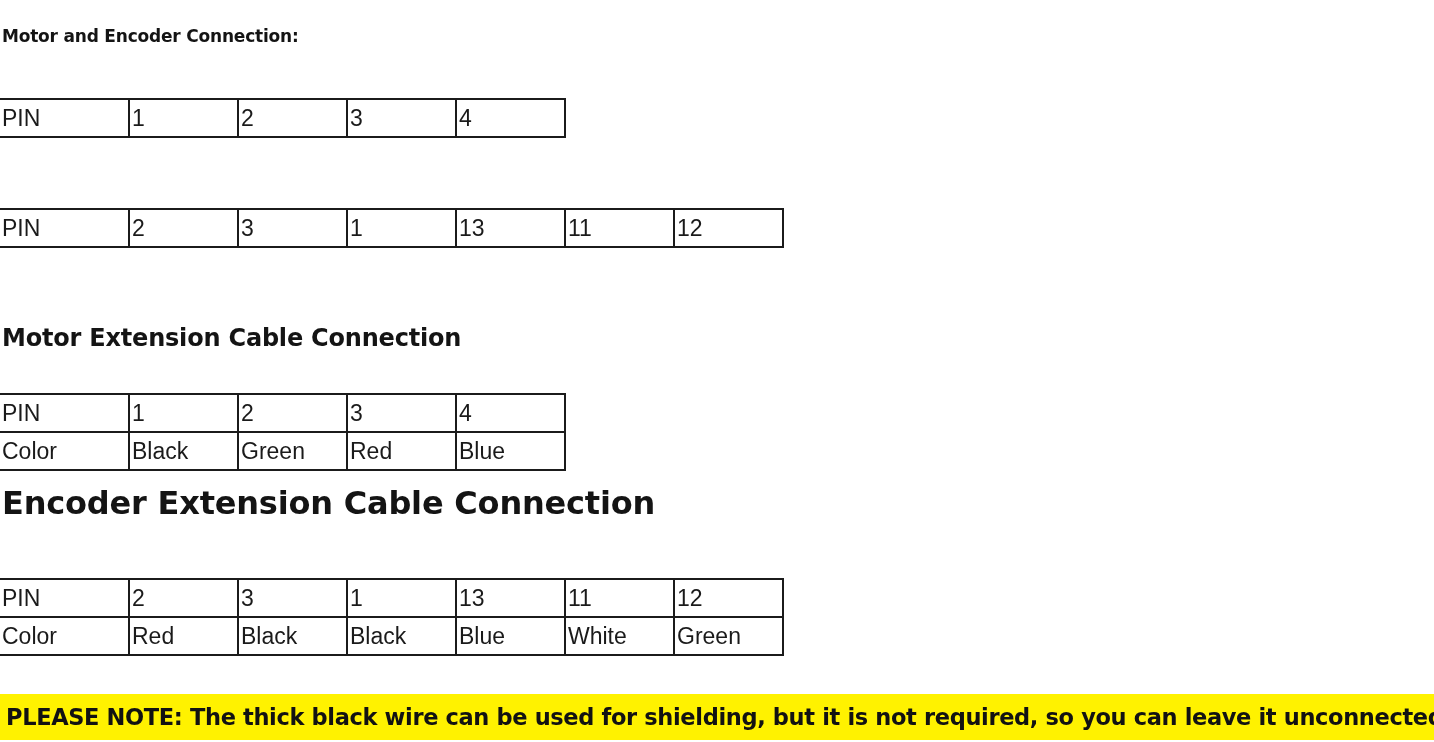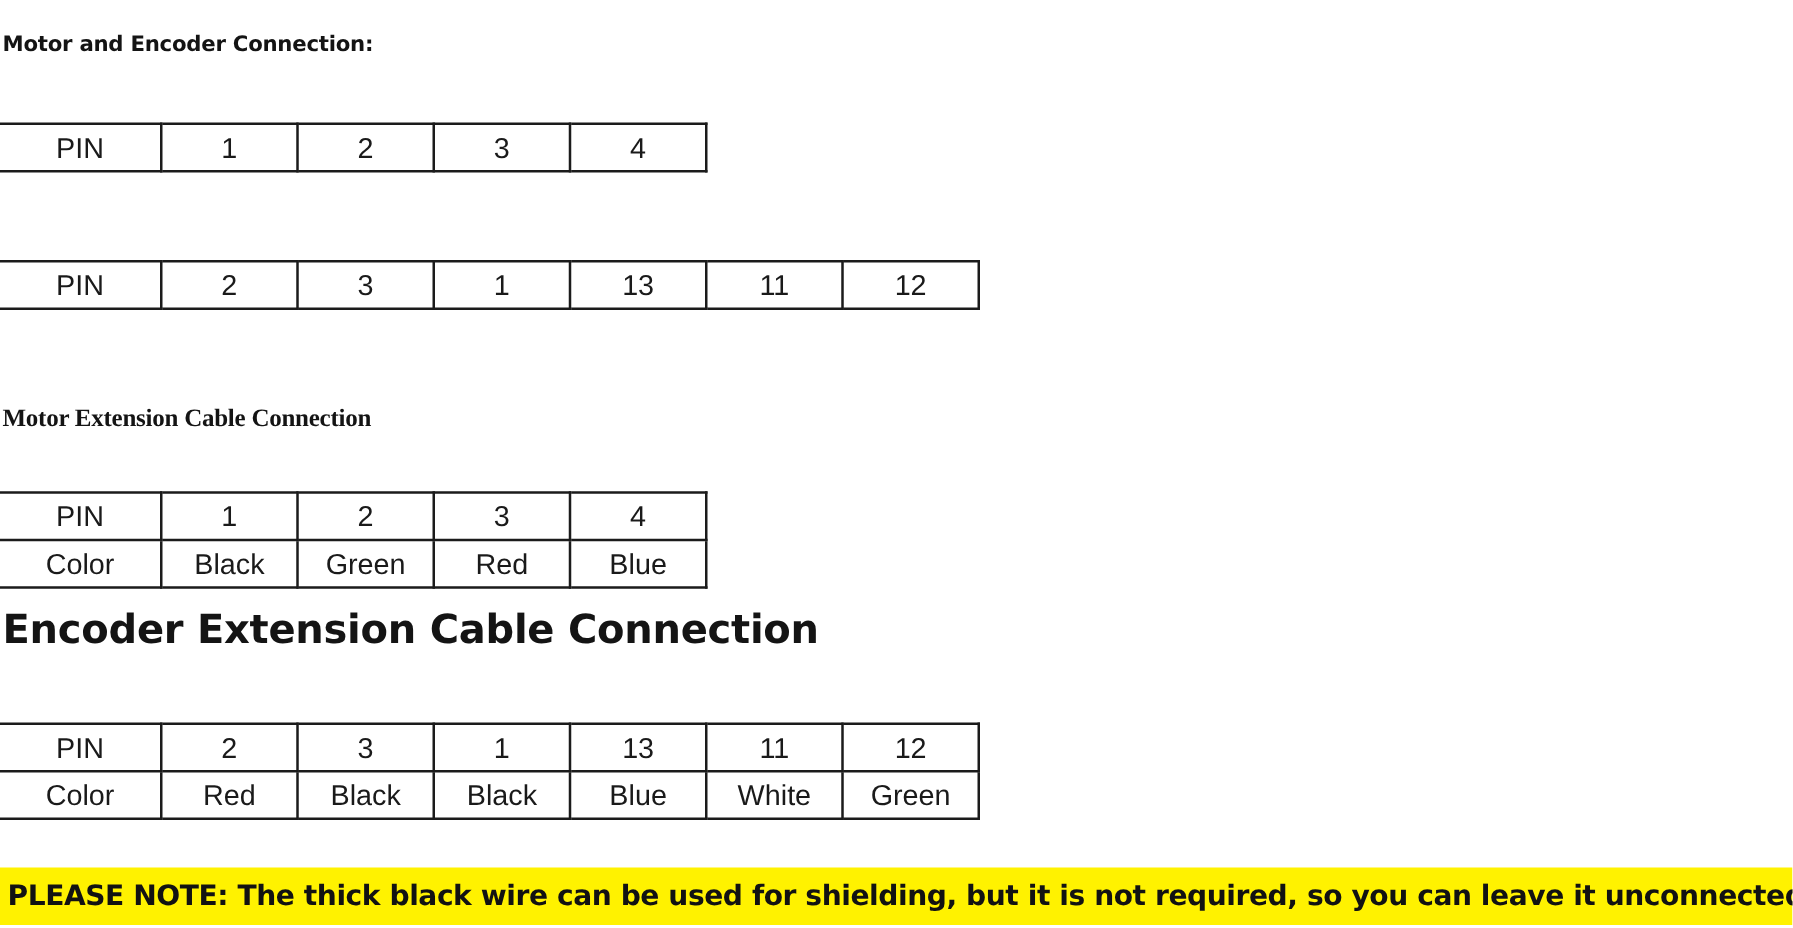--- a/index.html
+++ b/index.html
@@ -32,40 +32,38 @@
 
   #heading-motor-encoder {
     left: 2px;
     top: 26px;
     font-size: 17px;
   }
 
   #heading-motor-ext {
     left: 2px;
     top: 324px;
-    font-size: 20px;
-    font-family: Liberation Serif, serif;
+    font-size: 24px;
   }
 
   #heading-encoder-ext {
     left: 2px;
     top: 484px;
     font-size: 32px;
   }
 
   table.pin-table {
     position: absolute;
     border-collapse: collapse;
     table-layout: fixed;
     background: #ffffff;
   }
 
   table.pin-table td {
     border: 2px solid #1b1b1b;
-    text-align: center;
     vertical-align: middle;
     font-family: "Liberation Sans", sans-serif;
     font-size: 23px;
     font-weight: 400;
     color: #1a1a1a;
     height: 36px;
     padding: 0 2px;
     white-space: nowrap;
     line-height: 1;
   }

